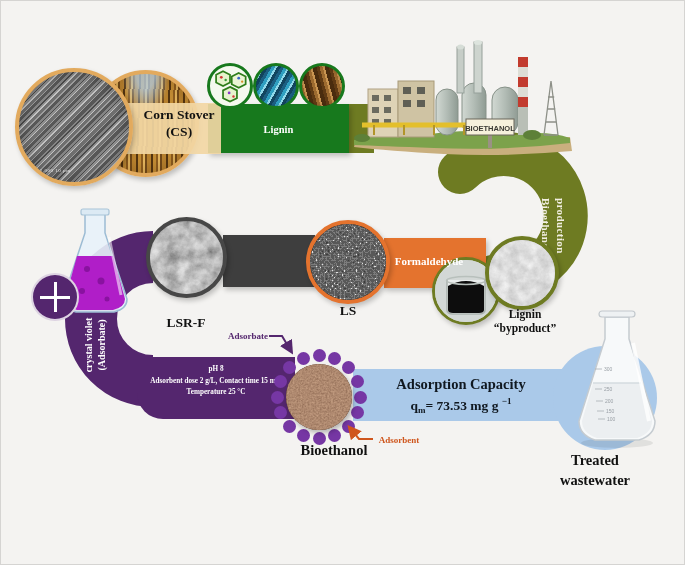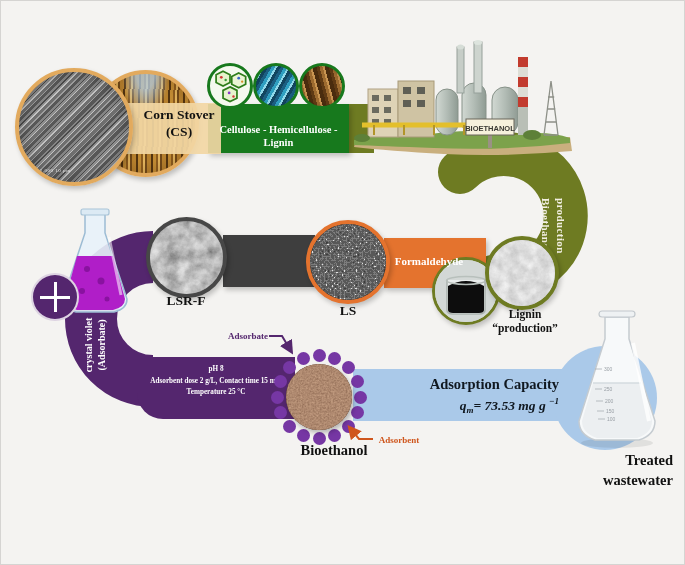--- a/index.html
+++ b/index.html
@@ -100,21 +100,20 @@
     <div class="abs" style="left:16px;bottom:9px;font-size:5px;color:#e8e8e8;letter-spacing:.5px;">x 1.000   10 μm</div>
   </div>
 
   <div class="lbl" style="left:135px;top:106px;width:86px;font-size:13.5px;z-index:5;">
     <div>Corn Stover</div>
     <div>(CS)</div>
   </div>
 
   <div class="abs shadow" style="left:207px;top:103px;width:141px;height:49px;background:#17791d;z-index:2;"></div>
   <div class="lbl white" style="left:207px;top:123px;width:141px;font-size:10.5px;line-height:1.2;z-index:3;">
-    <div>Cellulose  - Hemicellulose  -</div>
     <div>Lignin</div>
   </div>
   <div class="circ" style="left:206px;top:62px;width:46px;height:46px;border:3px solid #17791d;z-index:3;background:#f4f9ee;">
     <svg class="fillsvg" viewBox="0 0 46 46">
       <polygon points="15,6 23,10 23,19 15,23 7,19 7,10" fill="#e6f3cd" stroke="#2e7d1a" stroke-width="2"></polygon>
       <polygon points="33,8 41,12 41,21 33,25 25,21 25,12" fill="#eaf5d4" stroke="#2e7d1a" stroke-width="2"></polygon>
       <polygon points="23,24 31,28 31,37 23,41 15,37 15,28" fill="#e6f3cd" stroke="#2e7d1a" stroke-width="2"></polygon>
       <circle cx="13" cy="13" r="1.6" fill="#d23535"></circle>
         <circle cx="18" cy="16" r="1.4" fill="#3a9a3a"></circle>
       <circle cx="33" cy="14" r="1.6" fill="#3a66c9"></circle>
@@ -186,41 +185,41 @@
       <ellipse cx="31" cy="20.5" rx="19.5" ry="4" fill="none" stroke="#b8c0bc" stroke-width="1.5"></ellipse>
     </svg>
   </div>
   <div class="circ shadow" style="left:484px;top:235px;width:74px;height:74px;border:4px solid #6e7b22;z-index:4;background:#bbb;">
     <svg class="fillsvg" viewBox="0 0 66 66" preserveAspectRatio="none">
         <rect width="66" height="66" filter="url(#fLight)"></rect>
       </svg>
   </div>
   <div class="lbl" style="left:478px;top:306px;width:92px;font-size:11.5px;z-index:4;">
     <div>Lignin</div>
-    <div>“production”</div>
+    <div>“byproduct”</div>
   </div>
 
   <div class="abs shadow" style="left:383px;top:237px;width:102px;height:50px;background:#e4732e;z-index:2;"></div>
   <div class="lbl white" style="left:383px;top:254px;width:90px;font-size:11px;z-index:3;">Formaldehyde</div>
 
   <div class="circ shadow" style="left:305px;top:219px;width:84px;height:84px;border:4px solid #e4732e;z-index:3;background:#151515;">
     <svg class="fillsvg" viewBox="0 0 76 76" preserveAspectRatio="none">
         <rect width="76" height="76" filter="url(#fDark)"></rect>
       </svg>
   </div>
   <div class="lbl" style="left:322px;top:302px;width:50px;font-size:13.5px;z-index:3;">LS</div>
 
   <div class="abs shadow" style="left:222px;top:234px;width:92px;height:52px;background:#3e3e3e;z-index:2;"></div>
 
   <div class="circ shadow" style="left:145px;top:216px;width:81px;height:81px;border:4px solid #474747;z-index:3;background:#777;">
     <svg class="fillsvg" viewBox="0 0 73 73" preserveAspectRatio="none">
         <rect width="73" height="73" filter="url(#fGray)"></rect>
       </svg>
   </div>
-  <div class="lbl" style="left:152px;top:292px;width:66px;font-size:13.5px;z-index:3;">LSR-F</div>
+  <div class="lbl" style="left:152px;top:314px;width:66px;font-size:13.5px;z-index:3;">LSR-F</div>
 
   <div class="abs" style="left:136px;top:356px;width:158px;height:62px;background:#54266e;border-radius:0 0 0 26px;z-index:2;"></div>
   <div class="lbl white" style="left:134px;top:363px;width:162px;font-size:7.2px;line-height:1.6;z-index:3;">
     <div>pH 8</div>
     <div>Adsorbent dose 2 g/L, Contact time 15 min</div>
     <div>Temperature 25 °C</div>
   </div>
 
   <svg class="abs" style="left:48px;top:206px;width:92px;height:112px;z-index:4;" viewBox="0 0 92 112">
     <path d="M36 7 L36 26 L14 92 Q 14 102 27 105 L 65 105 Q 78 102 78 92 L 56 26 L 56 7 Z" fill="#e8f2f9" fill-opacity=".9" stroke="#9cbcd4" stroke-width="1.5"></path>
@@ -238,23 +237,23 @@
     <div class="abs" style="left:21px;top:7px;width:2.6px;height:30px;background:#fff;"></div>
   </div>
 
   <div class="lbl white" style="left:40px;top:330px;width:110px;height:28px;font-size:10px;transform:rotate(-90deg);z-index:4;line-height:1.3;">
     <div>crystal violet</div>
     <div>(Adsorbate)</div>
   </div>
 
   <div class="abs" style="left:352px;top:368px;width:214px;height:52px;background:#aac9e9;z-index:1;"></div>
   <div class="circ" style="left:552px;top:345px;width:104px;height:104px;background:#aac9e9;z-index:1;"></div>
-  <div class="lbl" style="left:362px;top:374px;width:196px;font-size:14.5px;color:#101820;line-height:1.35;z-index:2;text-align:right;">
+  <div class="lbl" style="left:362px;top:374px;width:196px;font-size:14.5px;color:#101820;line-height:1.35;z-index:2;">
     <div>Adsorption Capacity</div>
-    <div style="font-size:13.5px;font-style:italic;">
+    <div style="font-size:13.5px;">
       <span>q</span><sub class="qm">m</sub><span>= 73.53 mg g </span><sup class="qm">−1</sup>
     </div>
   </div>
 
   <div class="abs" style="left:277px;top:355px;width:82px;height:82px;z-index:3;">
       <div class="dot" style="background: rgb(118, 55, 164); left: 34.5px; top: -7px;"></div>
       <div class="dot" style="background: rgb(118, 55, 164); left: 50.3814px; top: -3.841px;"></div>
       <div class="dot" style="background: rgb(118, 55, 164); left: 63.8449px; top: 5.15507px;"></div>
       <div class="dot" style="background: rgb(118, 55, 164); left: 72.841px; top: 18.6186px;"></div>
       <div class="dot" style="background: rgb(118, 55, 164); left: 76px; top: 34.5px;"></div>
@@ -294,18 +293,18 @@
     <rect x="28" y="2" width="36" height="6" rx="3" fill="#eef1f3" stroke="#c2c8cd" stroke-width="1.2"></rect>
     <g font-family="Liberation Sans, sans-serif" font-size="5" fill="#9aa0a6">
       <path d="M24 60 L31 60 M24 80 L31 80 M25 92 L32 92 M26 102 L33 102 M27 110 L34 110" stroke="#aab0b5" stroke-width=".8"></path>
       <text x="33" y="62">300</text>
       <text x="33" y="82">250</text>
       <text x="34" y="94">200</text>
       <text x="35" y="104">150</text>
       <text x="36" y="112">100</text>
     </g>
   </svg>
-  <div class="lbl" style="left:548px;top:450px;width:124px;font-size:14.5px;line-height:1.35;z-index:3;text-align:right;">
+  <div class="lbl" style="left:532px;top:450px;width:124px;font-size:14.5px;line-height:1.35;z-index:3;">
     <div>Treated</div>
     <div>wastewater</div>
   </div>
 
 </div>
 
 </body></html>

